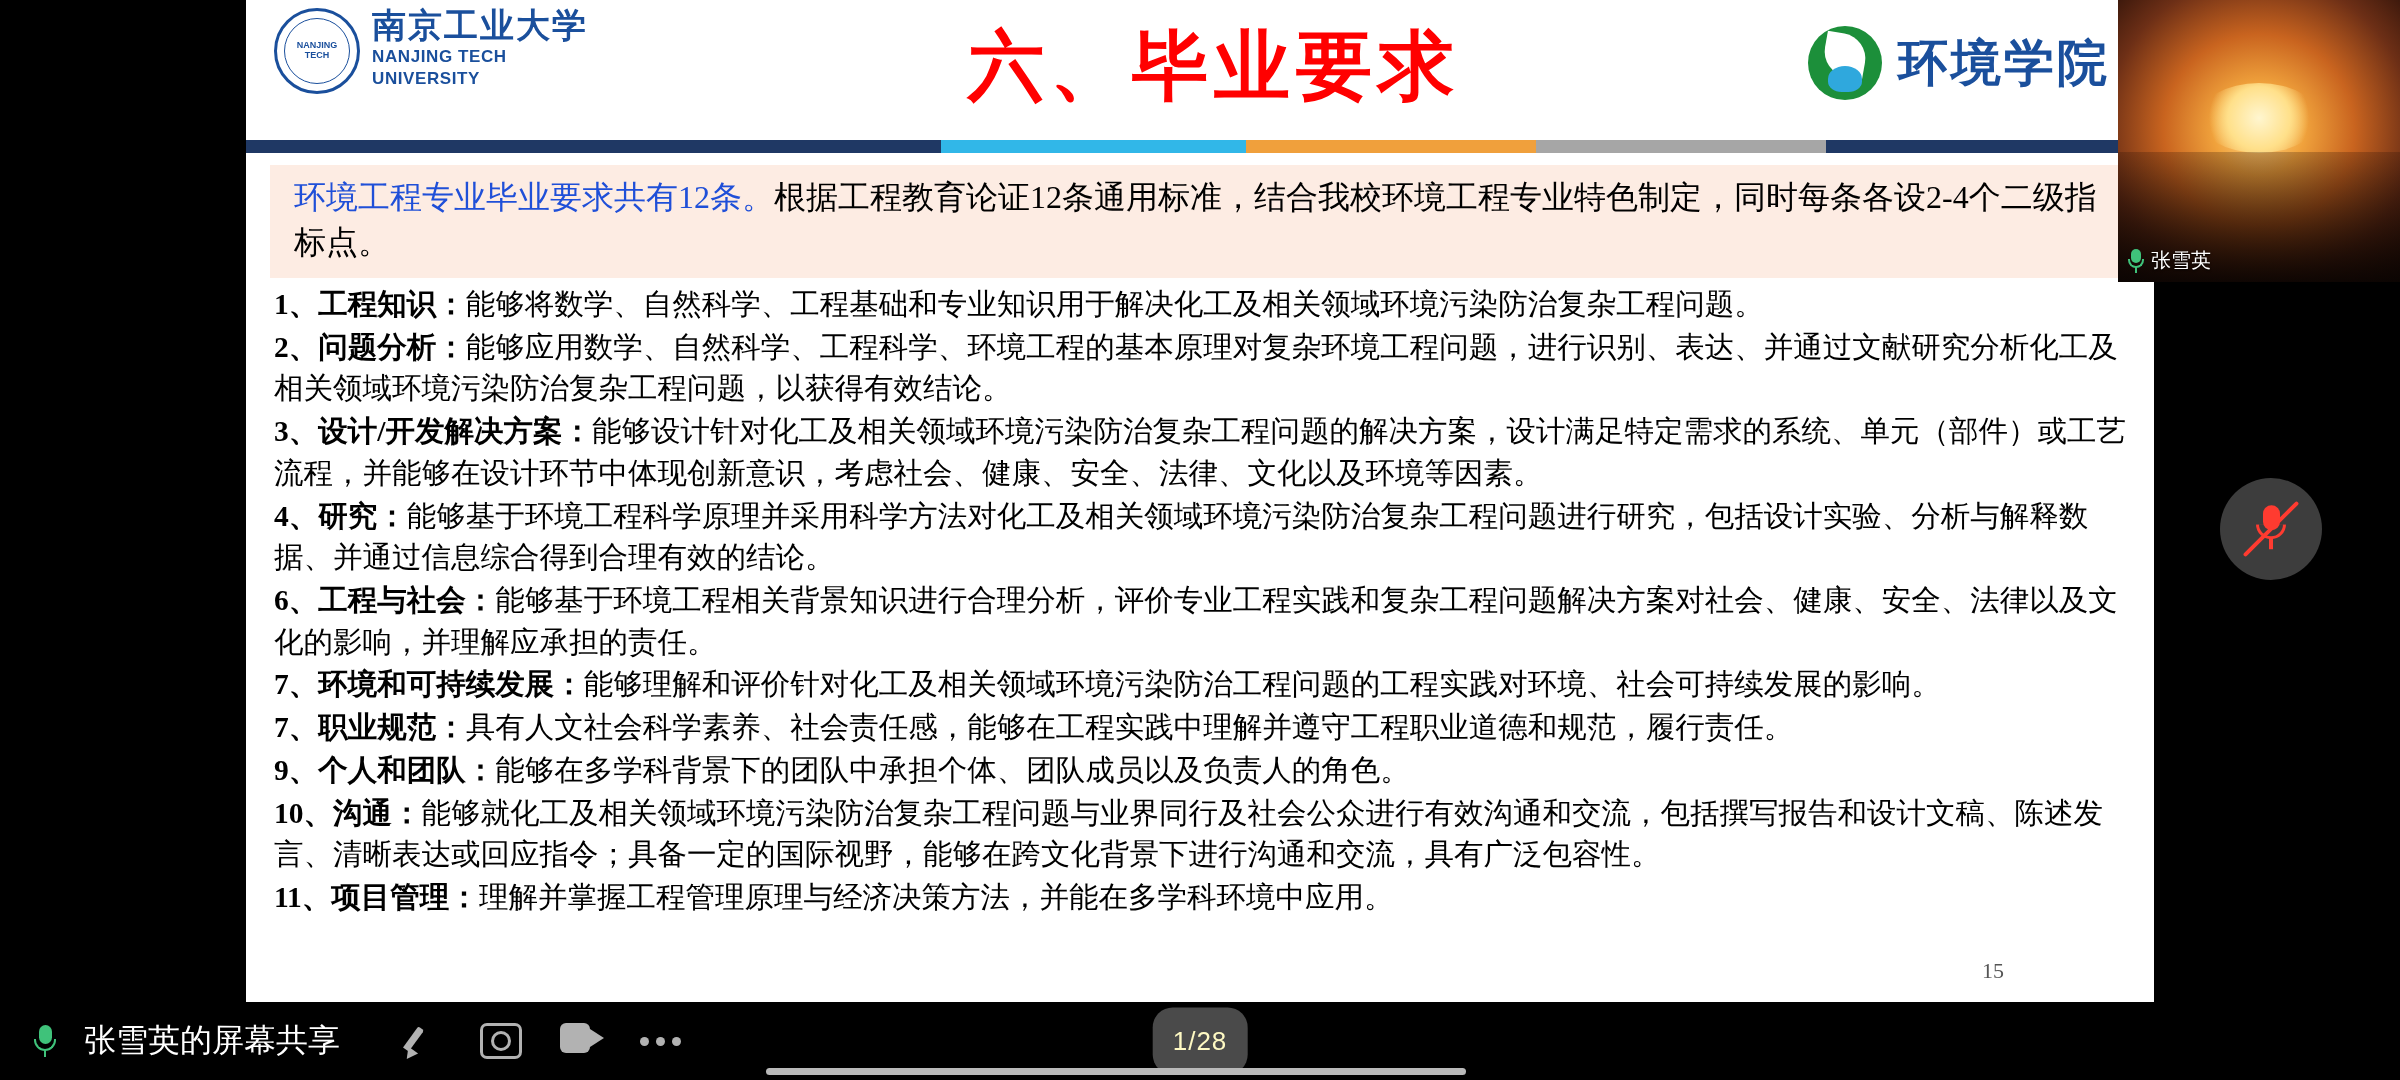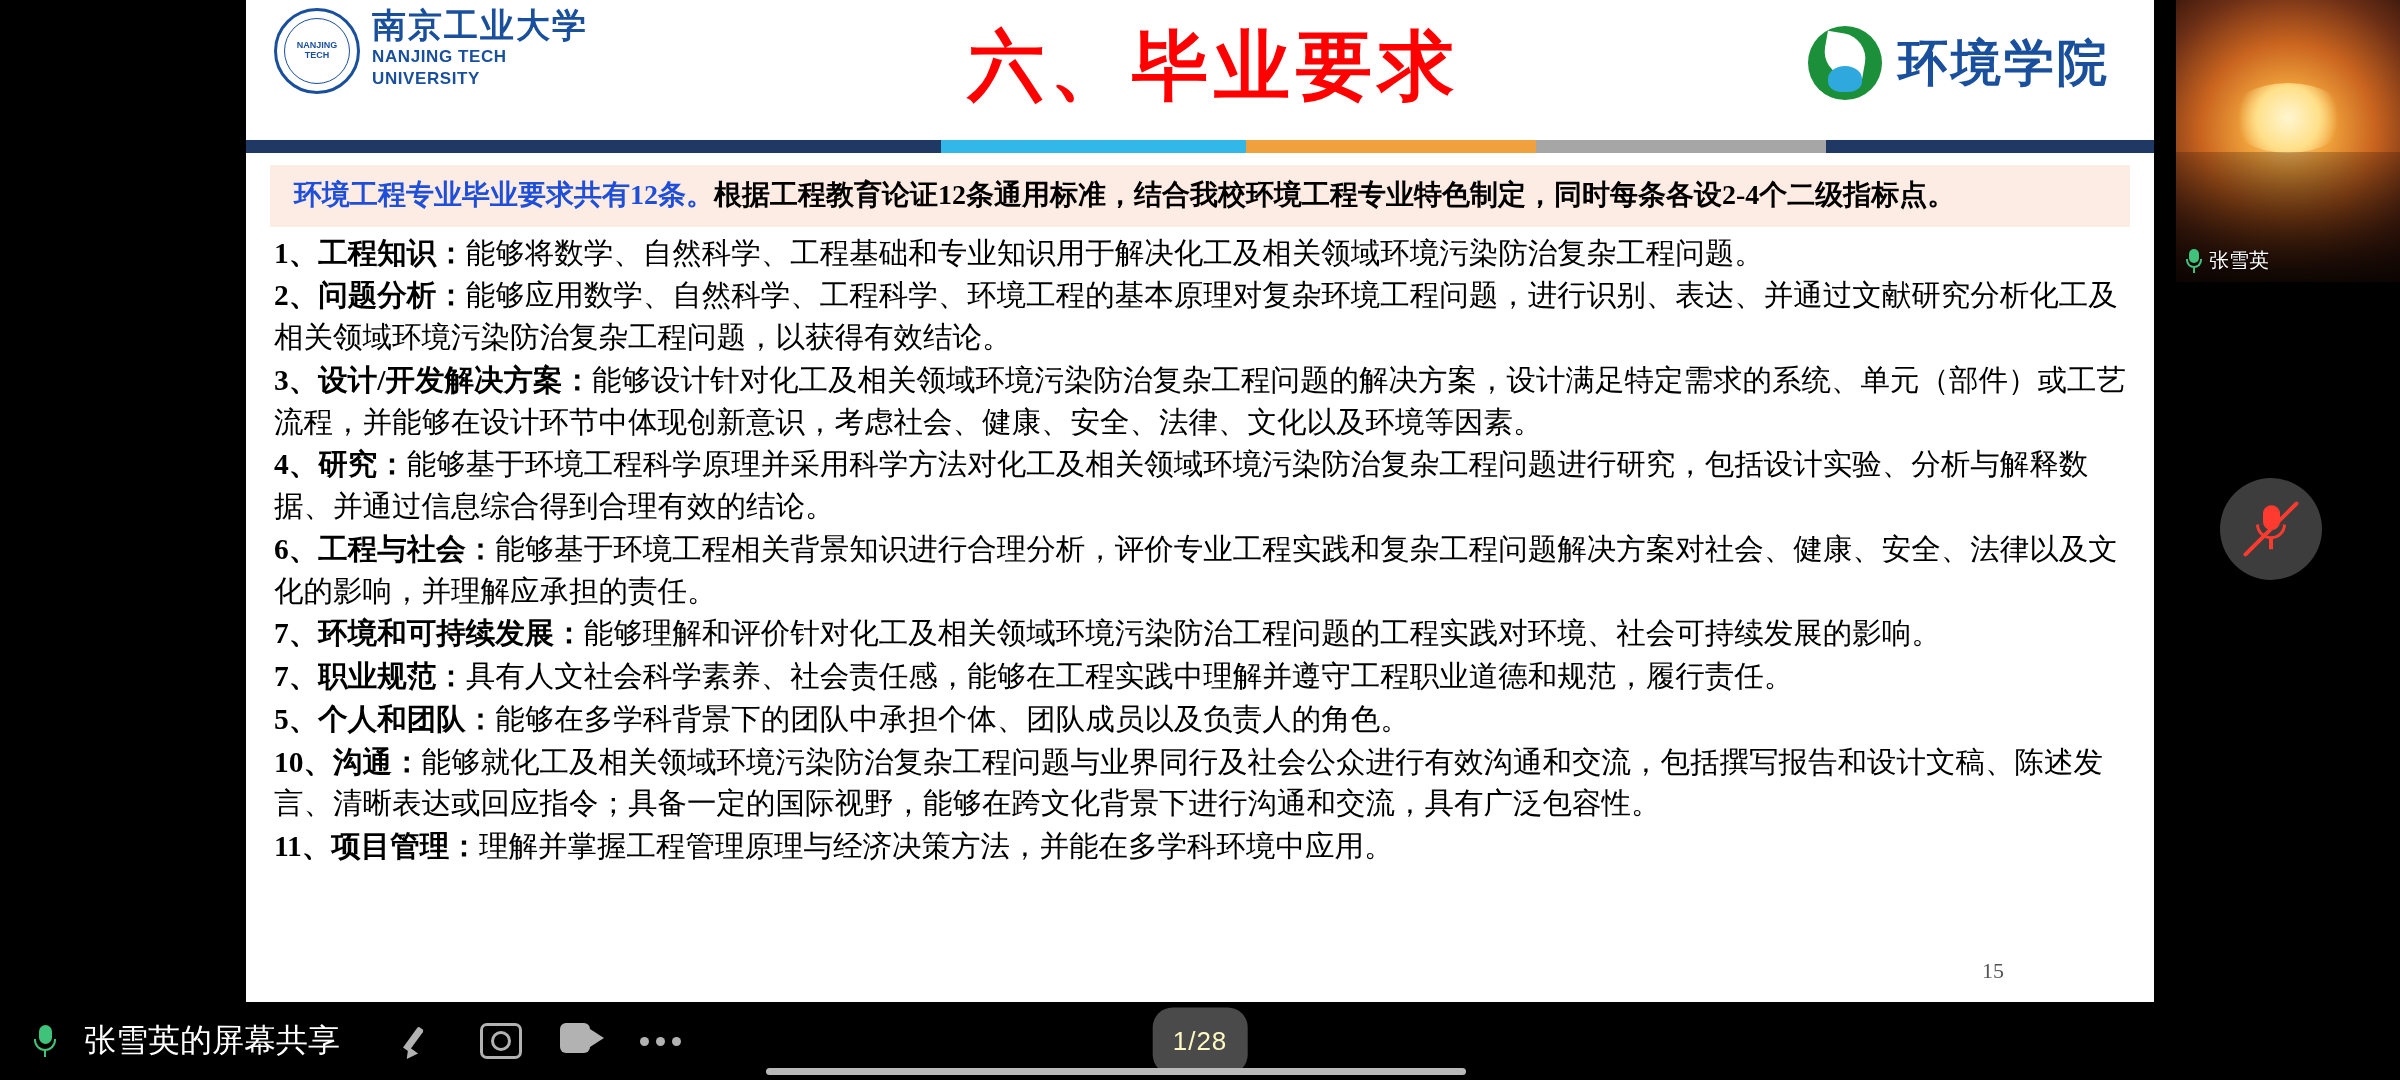--- a/index.html
+++ b/index.html
@@ -126,22 +126,22 @@
   .rule .s3 { background: #f0a03c; flex: 0 0 290px; }
   .rule .s4 { background: #a6a6a6; flex: 0 0 290px; }
   .rule .s5 { background: #1f3864; flex: 1 1 auto; }
 
   
   .intro-box {
     margin: 12px 24px 6px 24px;
     background: #fdece3;
     padding: 10px 16px 12px 24px;
     font-family: "Liberation Serif", "DejaVu Serif", serif;
-    font-size: 28px;
-    font-weight: bold;
+    font-size: 32px;
+    font-weight: normal;
     line-height: 1.42;
     color: #000;
   }
   .intro-box .blue { color: #1f4fd8; }
 
   
   .body-list {
     padding: 0 26px 0 28px;
     font-family: "Liberation Serif", "DejaVu Serif", serif;
     font-size: 29.5px;
@@ -162,21 +162,21 @@
   }
 
   
   .gutter-left { position: absolute; left: 0; top: 0; width: 246px; height: 1002px; background: #000; }
   .gutter-right { position: absolute; right: 0; top: 0; width: 246px; height: 1002px; background: #000; }
 
   
   .video-tile {
     position: absolute;
     right: 0; top: 0;
-    width: 224px; height: 282px;
+    width: 282px; height: 282px;
     background: #14532d;
     overflow: hidden;
   }
   .video-pic {
     position: absolute; inset: 0;
     background:
       radial-gradient(circle at 50% 46%, #ffd88a 0%, #f0a23c 22%, #c9641f 46%, #6d2f16 74%, #2a1008 100%);
   }
   .video-pic::before {
     content: "";
@@ -411,21 +411,21 @@
     </div>
 
     <div class="body-list">
       <p class="item"><span class="lead">1、工程知识：</span><span>能够将数学、自然科学、工程基础和专业知识用于解决化工及相关领域环境污染防治复杂工程问题。</span></p>
       <p class="item"><span class="lead">2、问题分析：</span><span>能够应用数学、自然科学、工程科学、环境工程的基本原理对复杂环境工程问题，进行识别、表达、并通过文献研究分析化工及相关领域环境污染防治复杂工程问题，以获得有效结论。</span></p>
       <p class="item"><span class="lead">3、设计/开发解决方案：</span><span>能够设计针对化工及相关领域环境污染防治复杂工程问题的解决方案，设计满足特定需求的系统、单元（部件）或工艺流程，并能够在设计环节中体现创新意识，考虑社会、健康、安全、法律、文化以及环境等因素。</span></p>
       <p class="item"><span class="lead">4、研究：</span><span>能够基于环境工程科学原理并采用科学方法对化工及相关领域环境污染防治复杂工程问题进行研究，包括设计实验、分析与解释数据、并通过信息综合得到合理有效的结论。</span></p>
       <p class="item"><span class="lead">6、工程与社会：</span><span>能够基于环境工程相关背景知识进行合理分析，评价专业工程实践和复杂工程问题解决方案对社会、健康、安全、法律以及文化的影响，并理解应承担的责任。</span></p>
       <p class="item"><span class="lead">7、环境和可持续发展：</span><span>能够理解和评价针对化工及相关领域环境污染防治工程问题的工程实践对环境、社会可持续发展的影响。</span></p>
       <p class="item"><span class="lead">7、职业规范：</span><span>具有人文社会科学素养、社会责任感，能够在工程实践中理解并遵守工程职业道德和规范，履行责任。</span></p>
-      <p class="item"><span class="lead">5、个人和团队：</span><span>能够在多学科背景下的团队中承担个体、团队成员以及负责人的角色。</span></p>
+      <p class="item"><span class="lead">9、个人和团队：</span><span>能够在多学科背景下的团队中承担个体、团队成员以及负责人的角色。</span></p>
       <p class="item"><span class="lead">10、沟通：</span><span>能够就化工及相关领域环境污染防治复杂工程问题与业界同行及社会公众进行有效沟通和交流，包括撰写报告和设计文稿、陈述发言、清晰表达或回应指令；具备一定的国际视野，能够在跨文化背景下进行沟通和交流，具有广泛包容性。</span></p>
       <p class="item"><span class="lead">11、项目管理：</span><span>理解并掌握工程管理原理与经济决策方法，并能在多学科环境中应用。</span></p>
 
     </div>
 
     <div class="slide-page-num">15</div>
   </div>
 
   <div class="video-tile">
     <div class="video-pic"></div>

